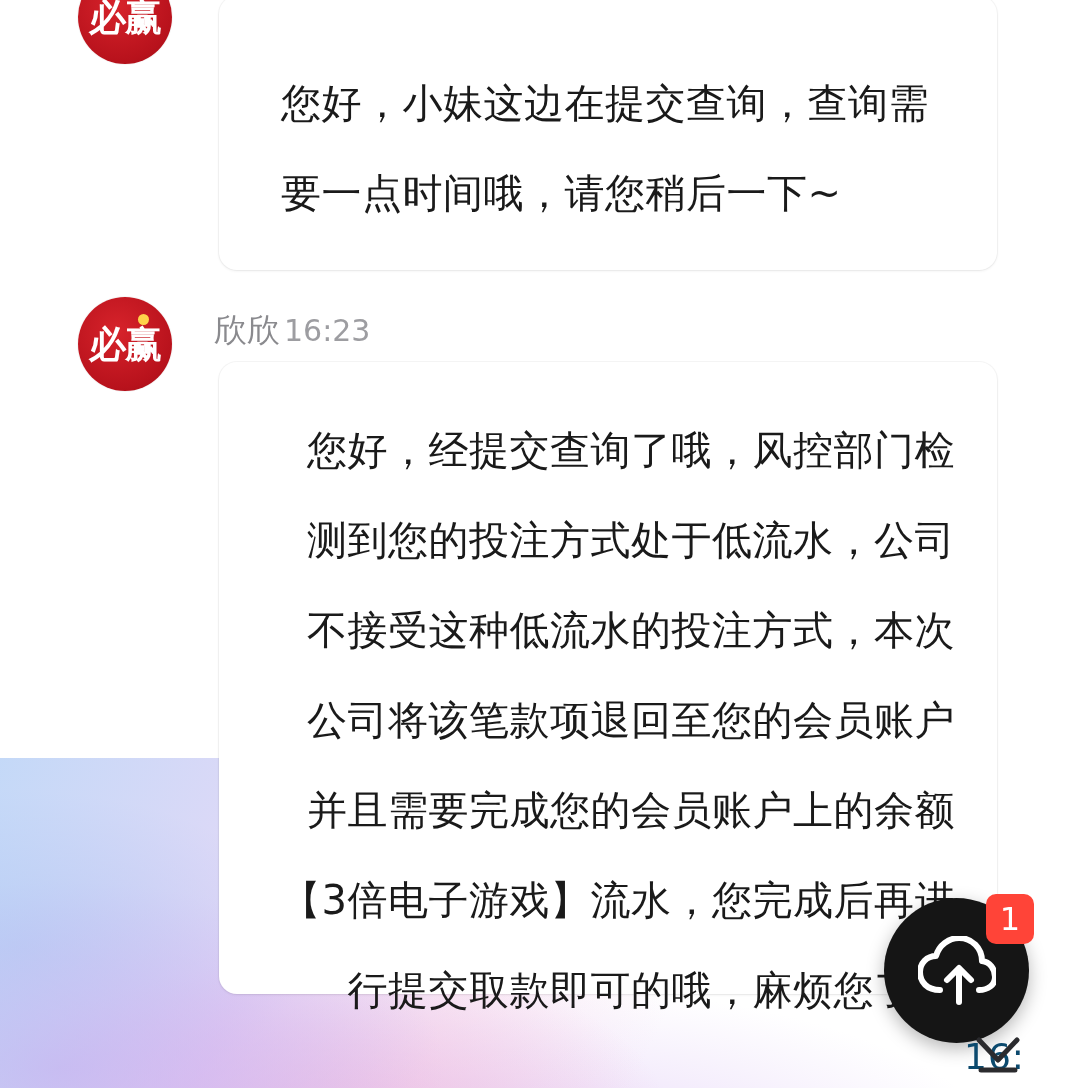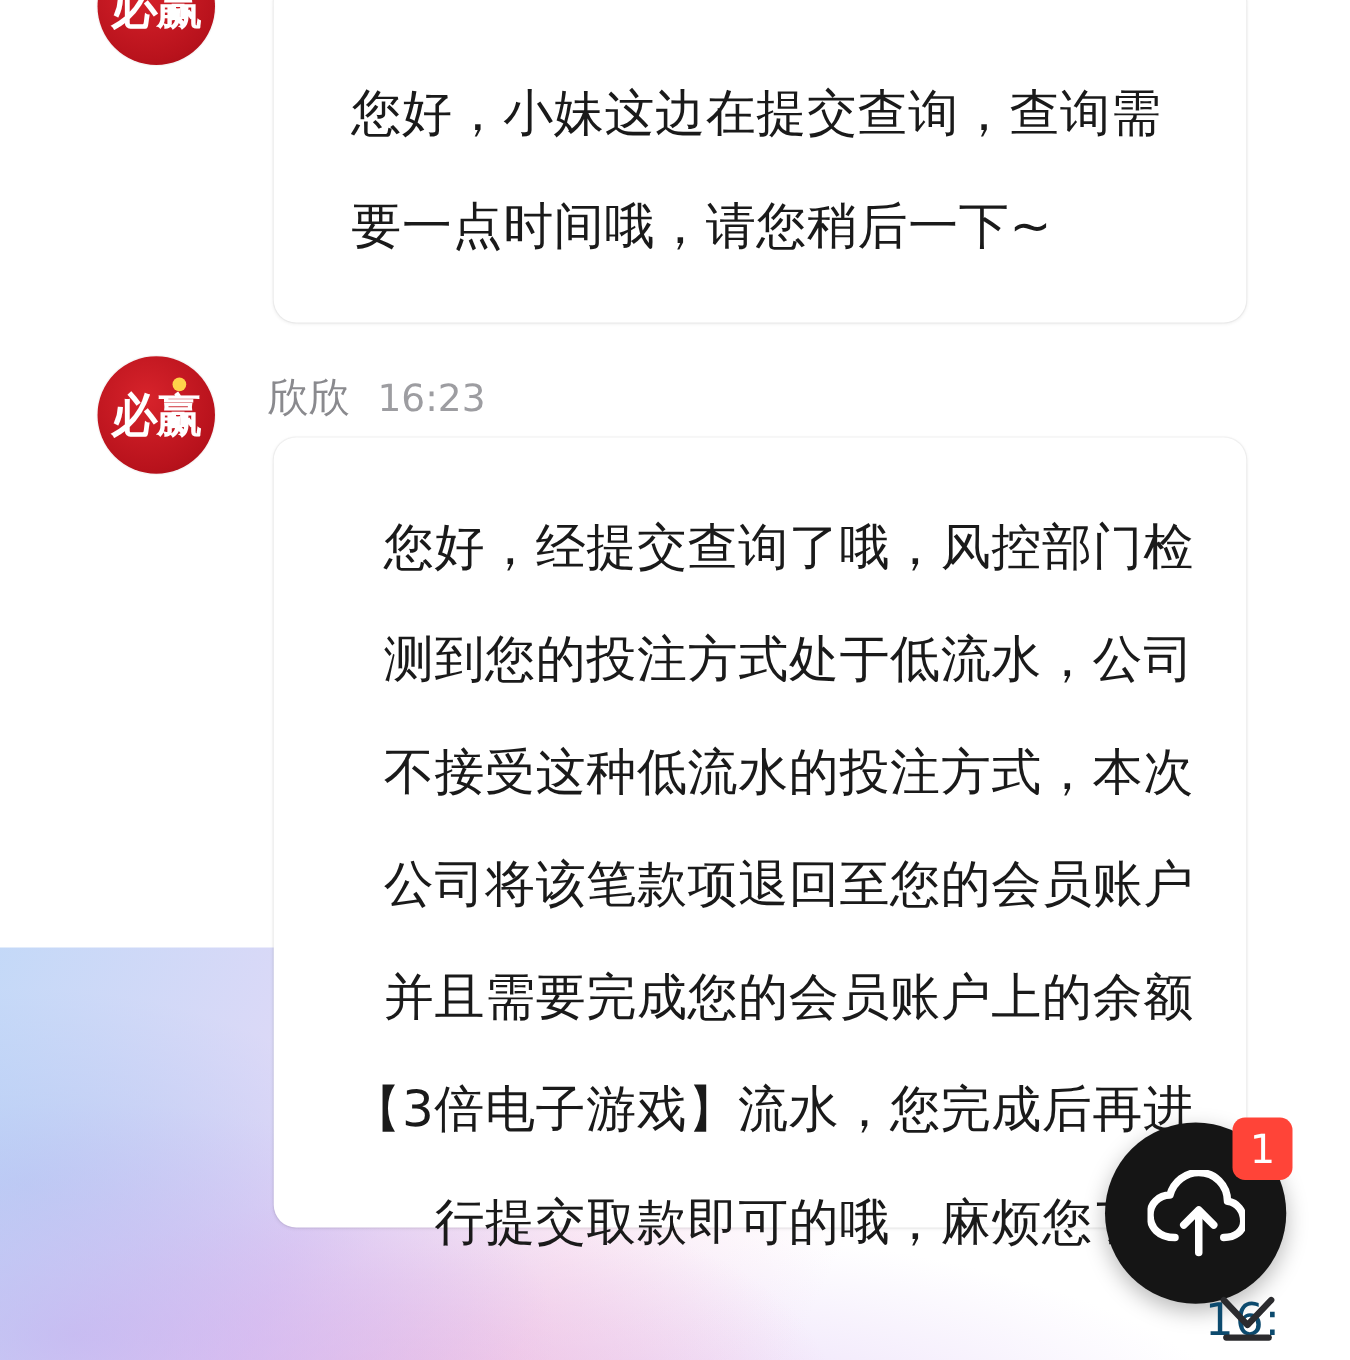--- a/index.html
+++ b/index.html
@@ -36,21 +36,21 @@
     width: 760px;
     height: 330px;
     background:
       linear-gradient(115deg, rgba(176,204,245,0.75) 0%, rgba(205,185,240,0.55) 38%, rgba(240,195,228,0.35) 62%, rgba(255,255,255,0) 86%);
     pointer-events: none;
   }
 
   .chat-area {
     position: absolute;
     inset: 0;
-    padding: 0;
+    padding: 12px;
   }
 
   
   .msg-row {
     position: absolute;
     left: 0;
     width: 1080px;
   }
   .avatar {
     position: absolute;
@@ -82,21 +82,21 @@
     width: 11px;
     height: 11px;
     border-radius: 50%;
     background: #ffd24a;
   }
 
   .sender-line {
     position: absolute;
     display: flex;
     align-items: baseline;
-    gap: 22px;
+    gap: 4px;
     white-space: nowrap;
   }
   .sender-name {
     font-size: 33px;
     color: #8a8a8e;
     font-family: "DejaVu Sans", sans-serif;
   }
   .sender-time {
     font-size: 30px;
     color: #9d9da1;

